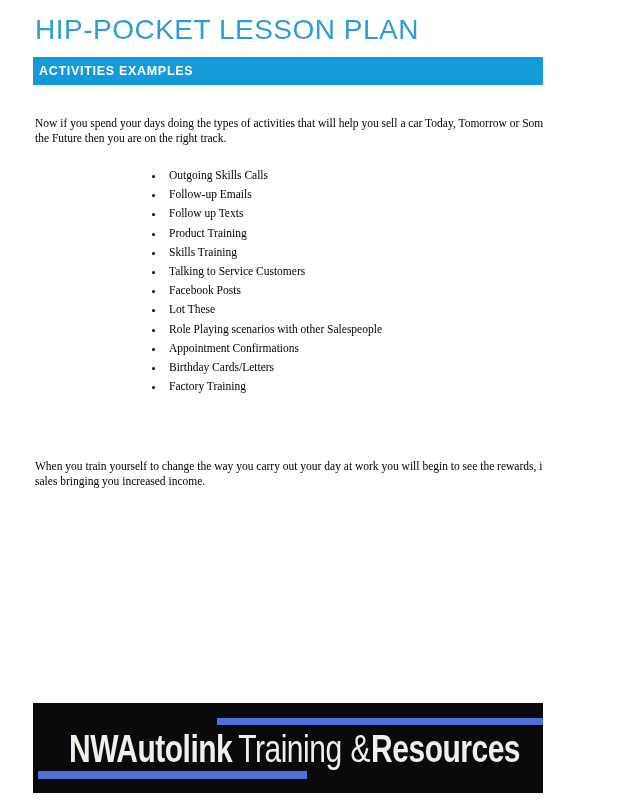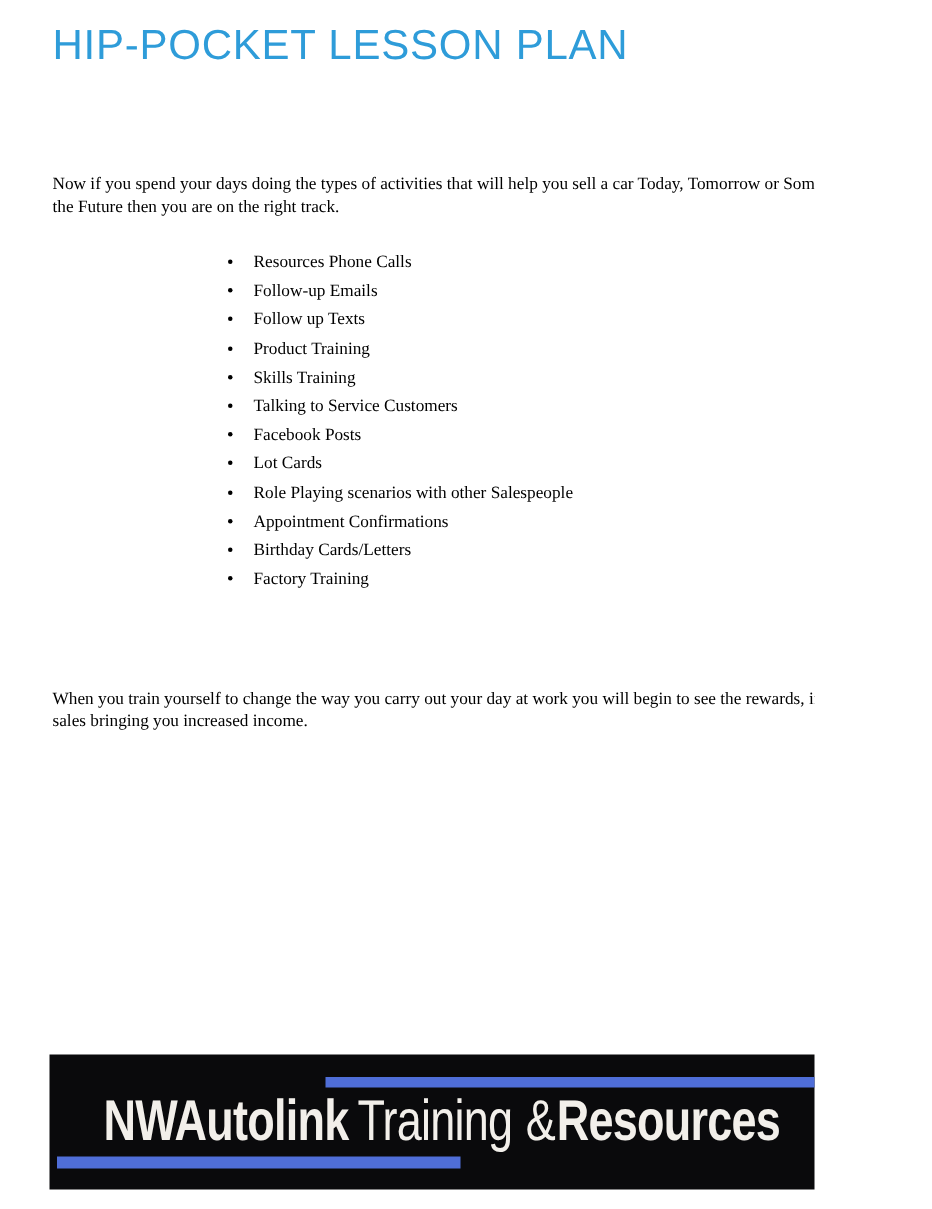--- a/index.html
+++ b/index.html
@@ -96,40 +96,43 @@
   .logo-text .seg-reg  { font-weight: 400; margin: 0 3px 0 6px; }
   .logo-text .seg-amp  { font-weight: 400; margin-left: 6px; margin-right: 1px; }
 </style>
 </head>
 <body>
 
 <div class="page">
 
   <h1 class="title">HIP-POCKET LESSON PLAN</h1>
 
+  <div class="banner">
+    <span>ACTIVITIES EXAMPLES</span>
+  </div>
 
   <div class="content">
     <p>Now if you spend your days doing the types of activities that will help you sell a car Today, Tomorrow or Sometime in the Future then you are on the right track.</p>
     <ul class="activities">
 
-        <li>Resources Phone Calls</li>
+        <li>Outgoing Skills Calls</li>
 
         <li>Follow-up Emails</li>
 
         <li>Follow up Texts</li>
 
         <li>Product Training</li>
 
         <li>Skills Training</li>
 
         <li>Talking to Service Customers</li>
 
         <li>Facebook Posts</li>
 
-        <li>Lot Cards</li>
+        <li>Lot These</li>
 
         <li>Role Playing scenarios with other Salespeople</li>
 
         <li>Appointment Confirmations</li>
 
         <li>Birthday Cards/Letters</li>
 
         <li>Factory Training</li>
       </ul>
     <p class="closing">When you train yourself to change the way you carry out your day at work you will begin to see the rewards, increased sales bringing you increased income.</p>

